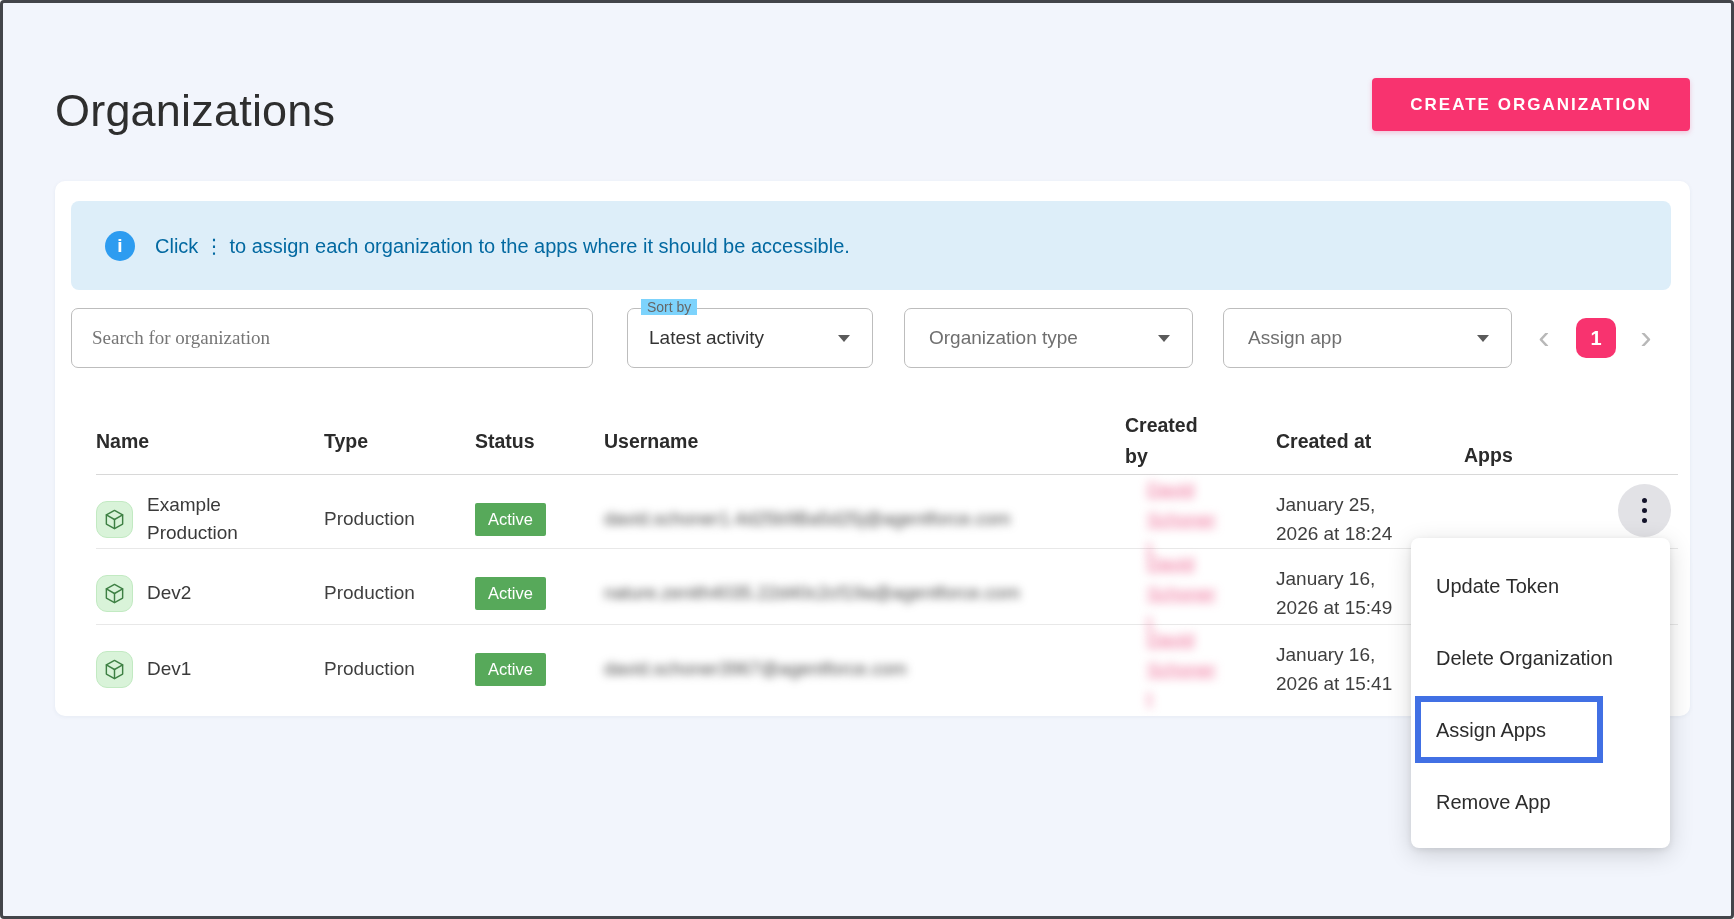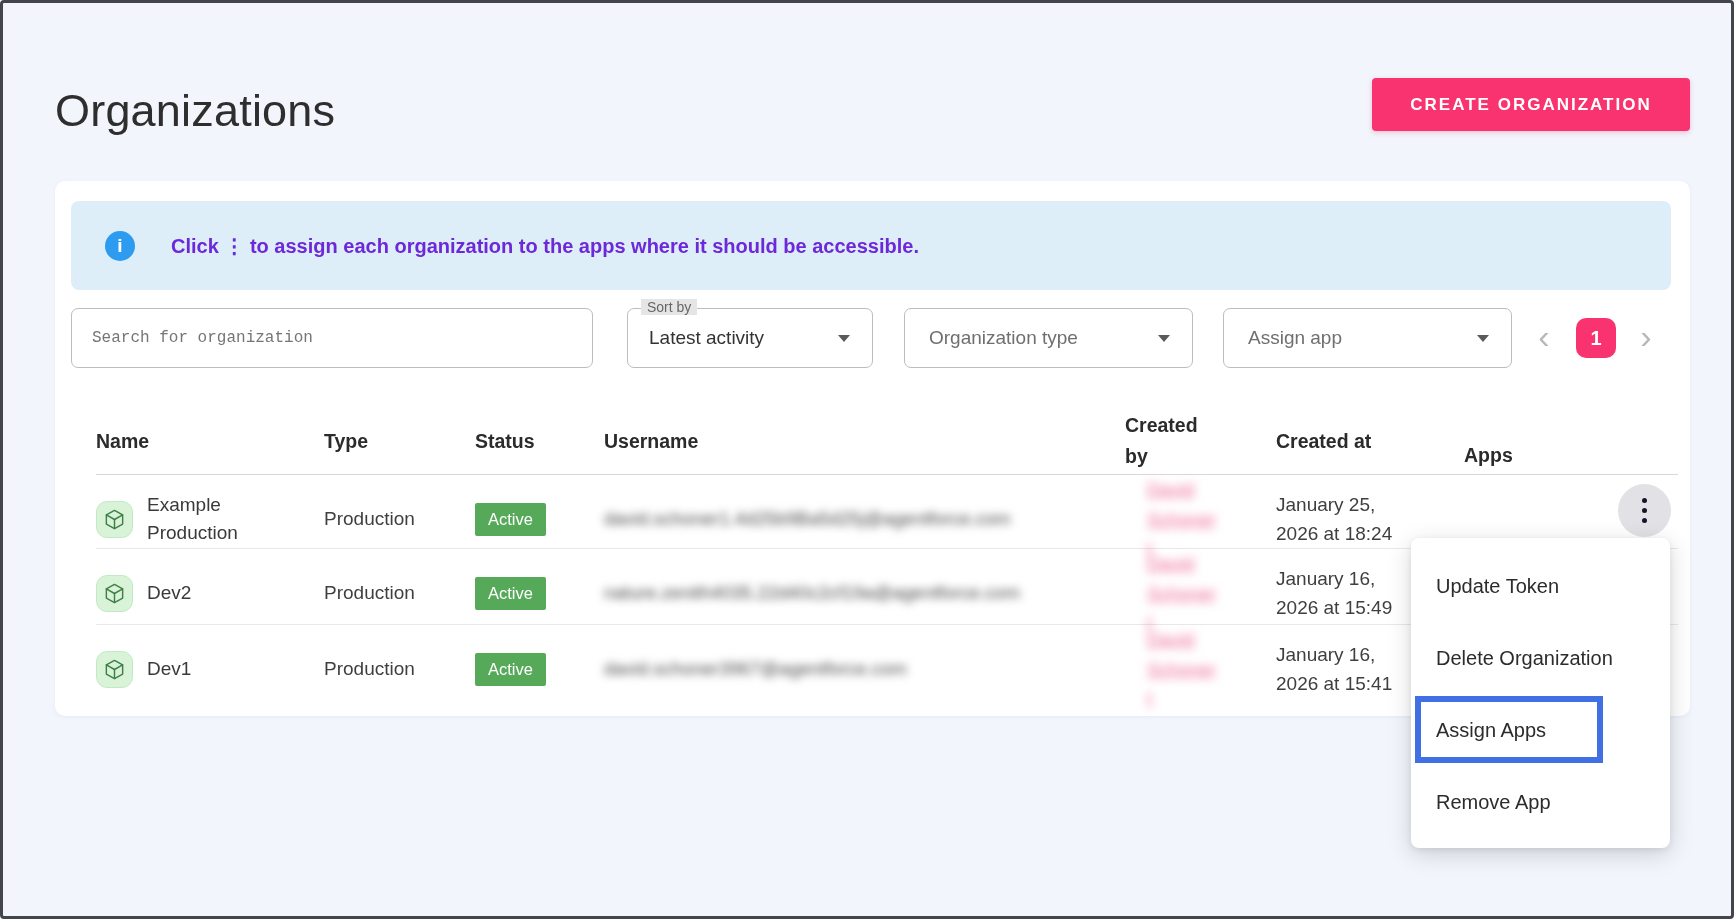--- a/index.html
+++ b/index.html
@@ -34,47 +34,47 @@
   .banner {
     position:absolute; left:16px; top:20px; width:1600px; height:89px;
     background:#DDEEF9; border-radius:8px;
     display:flex; align-items:center; padding-left:34px;
   }
   .info-icon {
     width:30px; height:30px; border-radius:50%; background:#2D9CF0; flex:0 0 30px;
     display:flex; align-items:center; justify-content:center;
     color:#fff; font-weight:bold; font-size:19px;
   }
-  .banner-text { margin-left:36px; color:#6d28d9; font-size:20px;font-weight:bold; }
+  .banner-text { margin-left:20px; color:#0369a1; font-size:20px; }
 
   
   .fbox {
     position:absolute; top:127px; height:60px;
     border:1px solid #BDBDBD; border-radius:7px; background:#fff;
     display:flex; align-items:center;
   }
   .search { left:16px; width:522px; }
   .search input {
     border:none; outline:none; width:100%; padding:0 20px;
-    font-family:Liberation Mono, monospace; font-size:16px; color:#8b5cf6;
+    font-family:Liberation Serif, serif; font-size:19px; color:#8b5cf6;
   }
   .search input::placeholder { color:#757575; opacity:1; }
   .select { justify-content:space-between; cursor:pointer; }
   .sel-sort { left:572px; width:246px; }
   .sel-org  { left:849px; width:289px; }
   .sel-app  { left:1168px; width:289px; }
   .sel-value { padding-left:21px; font-size:19px; color:#333; }
   .sel-value.placeholder { color:#6F6F6F; padding-left:24px; }
   .caret {
     width:0; height:0; margin-right:22px;
     border-left:6px solid transparent; border-right:6px solid transparent;
     border-top:7px solid #5A5A5A;
   }
   .float-label {
-    position:absolute; top:-10px; left:13px; background:#e5e5e5; padding:0 6px;
+    position:absolute; top:-10px; left:13px; background:#7dd3fc; padding:0 6px;
     font-size:14px; color:#666;
   }
 
   
   .pg-chevron {
     position:absolute; top:135px; width:30px; height:44px;
     font-size:34px; color:#B8B8B8; text-align:center; line-height:40px;
     cursor:pointer; user-select:none; font-weight:300;
   }
   .pg-prev { left:1474px; }

